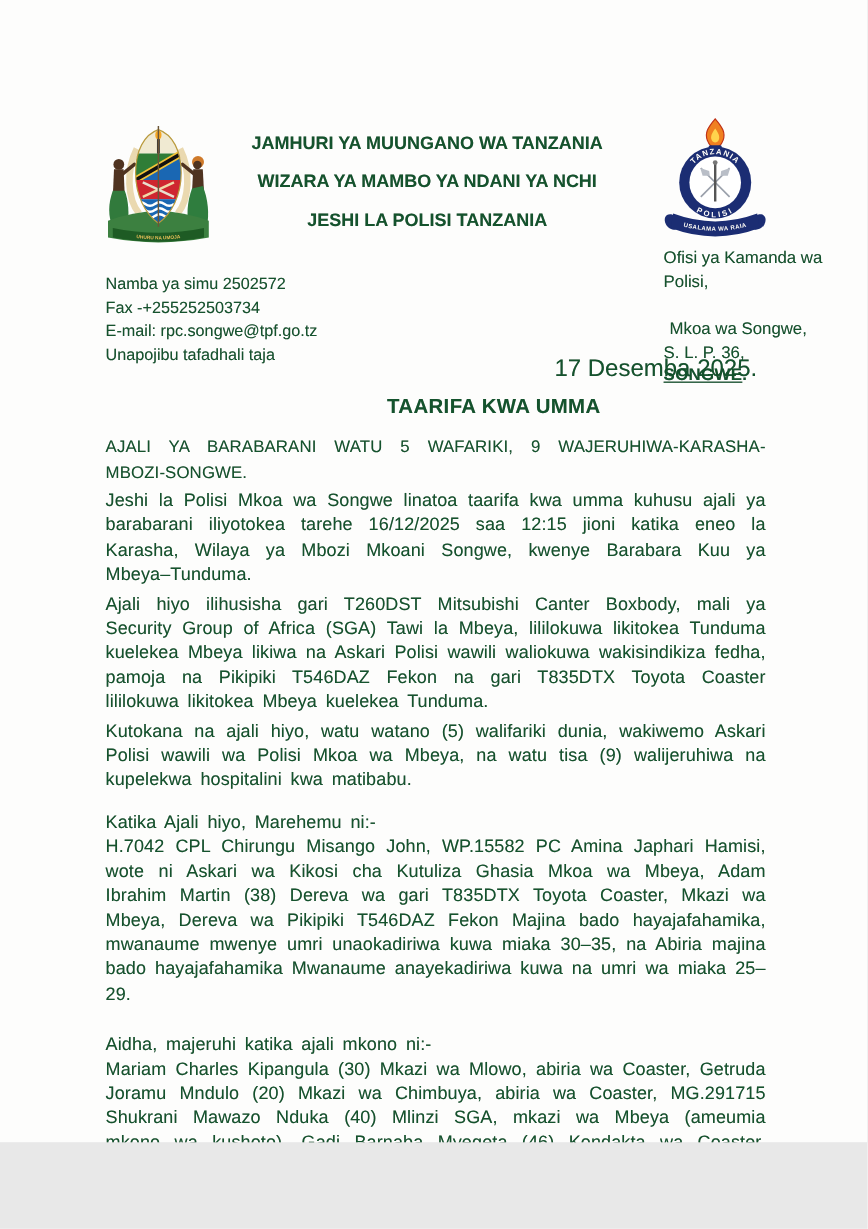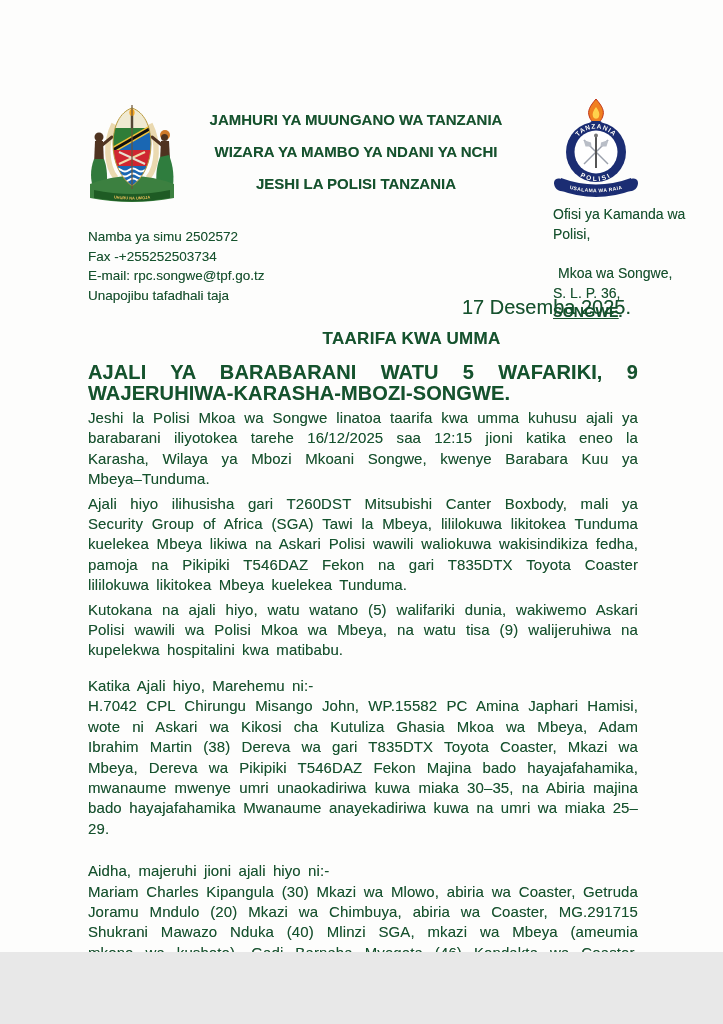--- a/index.html
+++ b/index.html
@@ -33,21 +33,21 @@
   .title{
     position:absolute;top:329px;left:8px;width:100%;
     text-align:center;font-weight:bold;font-size:17px;letter-spacing:.3px;margin-left:42px;
   }
   
   .content{
     position:absolute;left:88px;top:362px;width:550px;
     font-size:15px;line-height:20.4px;
     text-align:justify;word-spacing:3px;letter-spacing:.1px;
   }
-  .headline{font-weight:bold;font-size:20px;line-height:21px;word-spacing:6px;}
+  .headline{font-weight:normal;font-size:14px;line-height:21px;word-spacing:6px;}
   .content p{margin:4px 0 0 0;}
   .para-group{margin-top:15px;}
   .para-group.mt22{margin-top:22px;}
 </style>
 </head>
 <body>
 
 <div class="page">
 
   <svg class="coat" viewBox="0 0 92 102" aria-hidden="true">
@@ -175,18 +175,18 @@
   <div class="content">
     <div class="headline">AJALI YA BARABARANI WATU 5 WAFARIKI, 9 WAJERUHIWA-KARASHA-MBOZI-SONGWE.</div>
     <p>Jeshi la Polisi Mkoa wa Songwe linatoa taarifa kwa umma kuhusu ajali ya barabarani iliyotokea tarehe 16/12/2025 saa 12:15 jioni katika eneo la Karasha, Wilaya ya Mbozi Mkoani Songwe, kwenye Barabara Kuu ya Mbeya–Tunduma.</p>
     <p>Ajali hiyo ilihusisha gari T260DST Mitsubishi Canter Boxbody, mali ya Security Group of Africa (SGA) Tawi la Mbeya, lililokuwa likitokea Tunduma kuelekea Mbeya likiwa na Askari Polisi wawili waliokuwa wakisindikiza fedha, pamoja na Pikipiki T546DAZ Fekon na gari T835DTX Toyota Coaster lililokuwa likitokea Mbeya kuelekea Tunduma.</p>
     <p>Kutokana na ajali hiyo, watu watano (5) walifariki dunia, wakiwemo Askari Polisi wawili wa Polisi Mkoa wa Mbeya, na watu tisa (9) walijeruhiwa na kupelekwa hospitalini kwa matibabu.</p>
     <div class="para-group">
       <div>Katika Ajali hiyo, Marehemu ni:-</div>
       <div>H.7042 CPL Chirungu Misango John, WP.15582 PC Amina Japhari Hamisi, wote ni Askari wa Kikosi cha Kutuliza Ghasia Mkoa wa Mbeya, Adam Ibrahim Martin (38) Dereva wa gari T835DTX Toyota Coaster, Mkazi wa Mbeya, Dereva wa Pikipiki T546DAZ Fekon Majina bado hayajafahamika, mwanaume mwenye umri unaokadiriwa kuwa miaka 30–35, na Abiria majina bado hayajafahamika Mwanaume anayekadiriwa kuwa na umri wa miaka 25–29.</div>
     </div>
     <div class="para-group mt22">
-      <div>Aidha, majeruhi jioni ajali hiyo ni:-</div>
+      <div>Aidha, majeruhi katika ajali mkono ni:-</div>
       <div>Mariam Charles Kipangula (30) Mkazi wa Mlowo, abiria wa Coaster, Getruda Joramu Mndulo (20) Mkazi wa Chimbuya, abiria wa Coaster, MG.291715 Shukrani Mawazo Nduka (40) Mlinzi SGA, mkazi wa Mbeya (ameumia mkono wa kushoto), Gadi Barnaba Myegeta (46) Kondakta wa Coaster, Mkazi wa Mbeya, Mariam Said Ramadhani (37) Mkazi wa</div>
     </div>
   </div>
 
 </div>
 
 </body></html>

